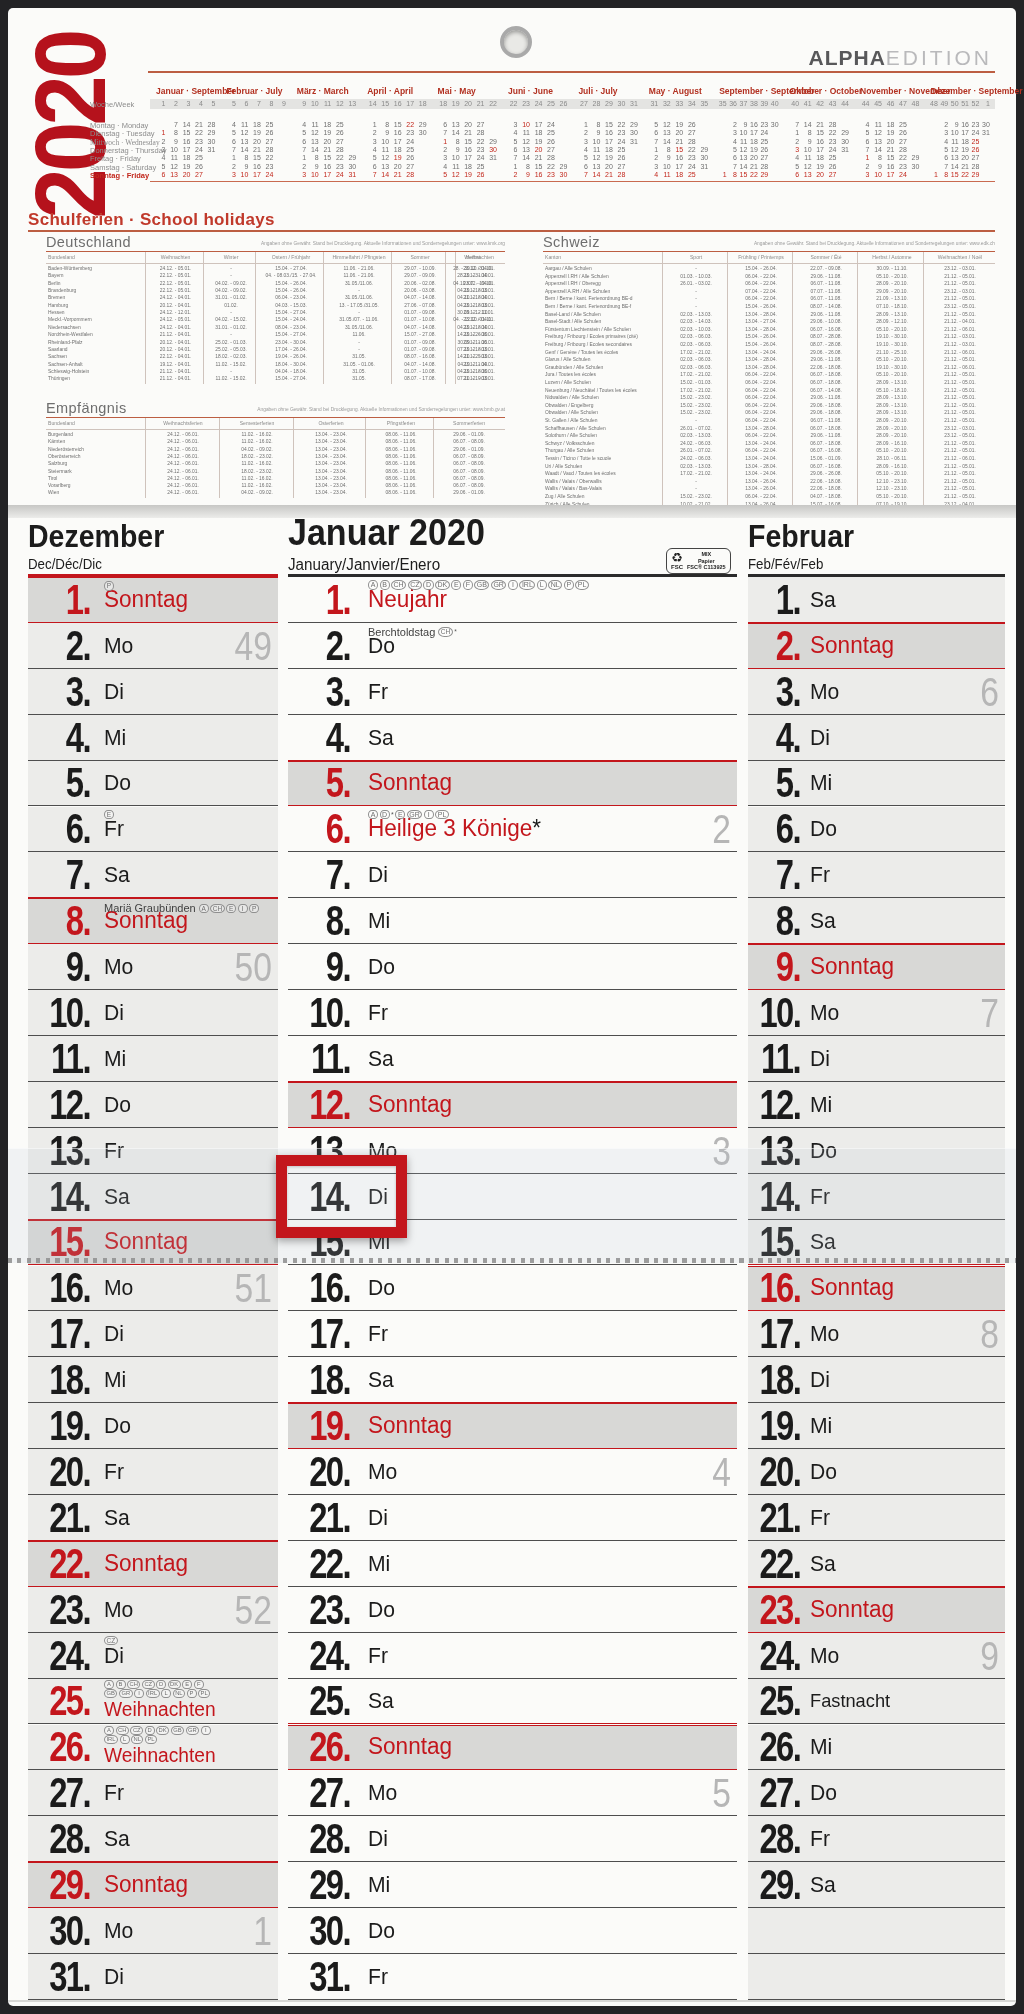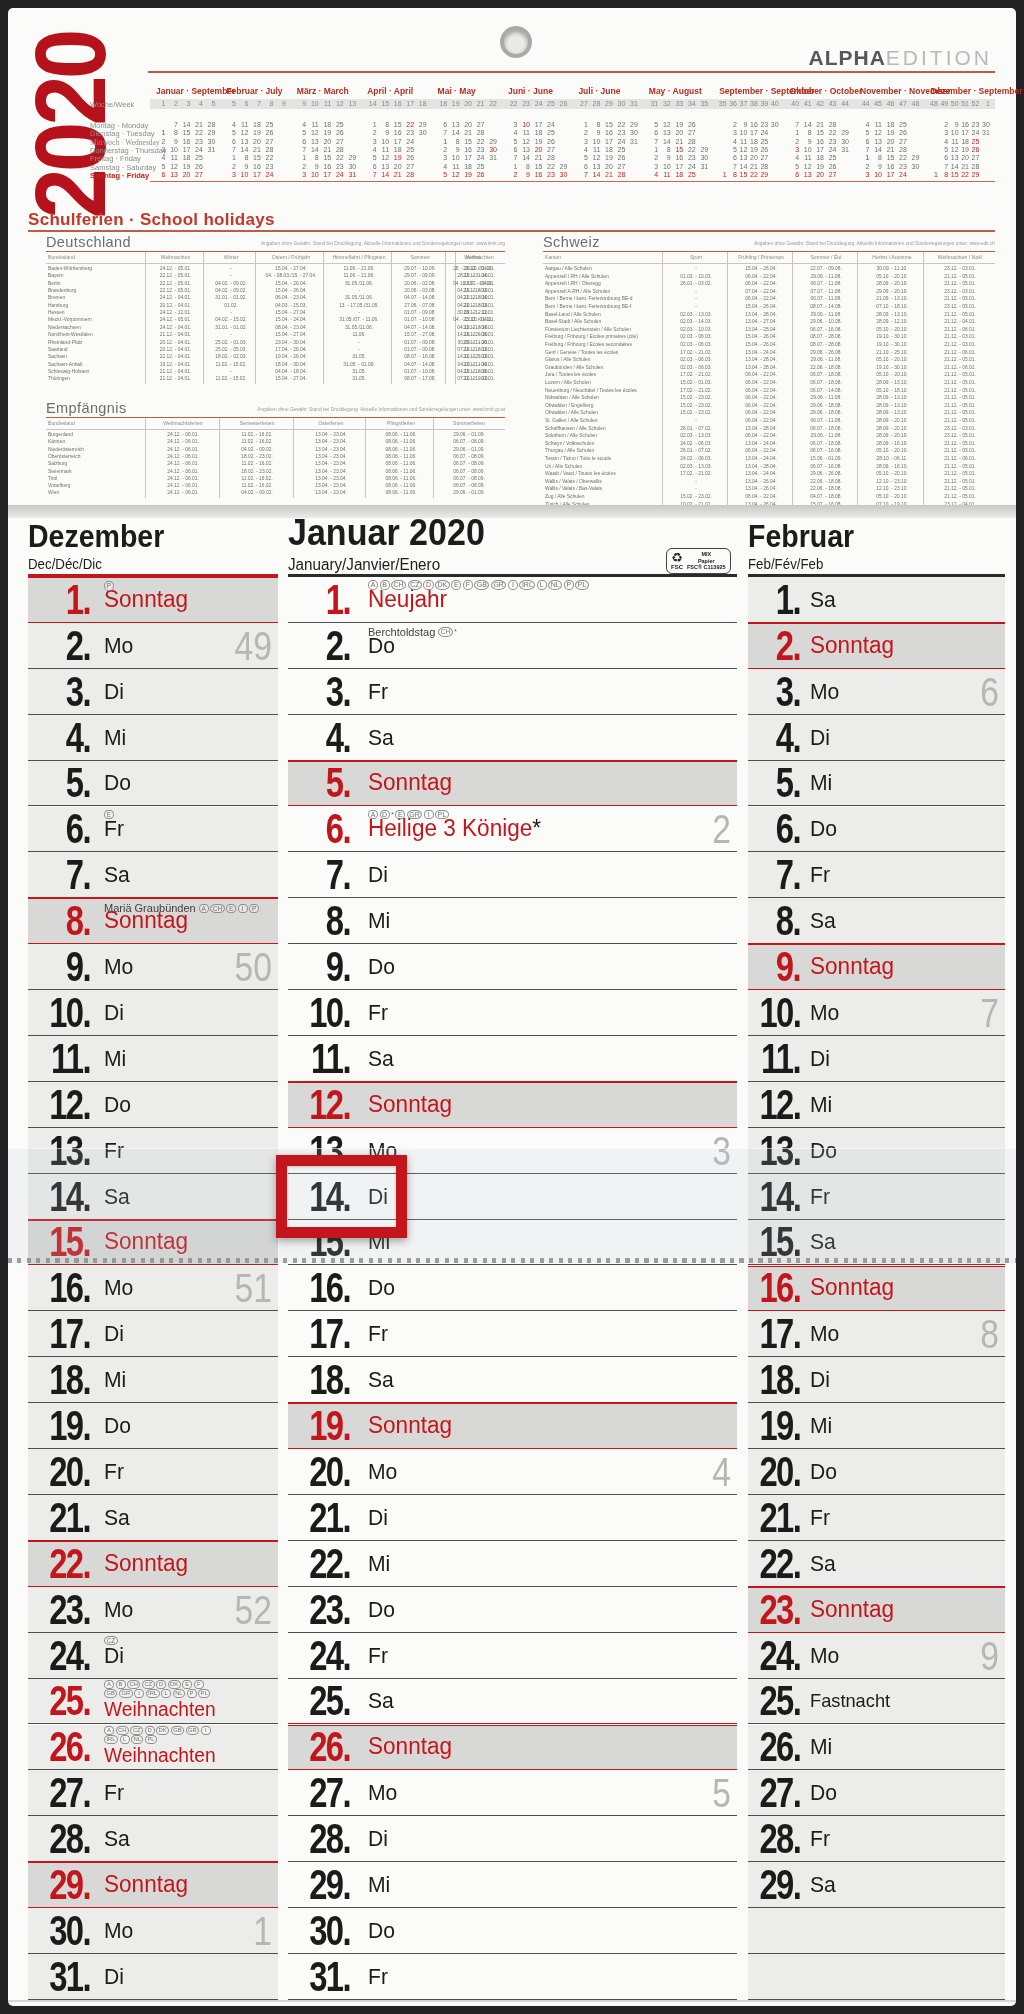--- a/index.html
+++ b/index.html
@@ -302,21 +302,21 @@
         <div class="mini-num" style="left: 498px; top: 154.5px; width: 11.48px;">1</div>
         <div class="mini-num" style="left: 510.48px; top: 154.5px; width: 11.48px;">8</div>
         <div class="mini-num" style="left: 522.96px; top: 154.5px; width: 11.48px;">15</div>
         <div class="mini-num" style="left: 535.44px; top: 154.5px; width: 11.48px;">22</div>
         <div class="mini-num" style="left: 547.92px; top: 154.5px; width: 11.48px;">29</div>
         <div class="mini-num red" style="left: 498px; top: 162.8px; width: 11.48px;">2</div>
         <div class="mini-num red" style="left: 510.48px; top: 162.8px; width: 11.48px;">9</div>
         <div class="mini-num red" style="left: 522.96px; top: 162.8px; width: 11.48px;">16</div>
         <div class="mini-num red" style="left: 535.44px; top: 162.8px; width: 11.48px;">23</div>
         <div class="mini-num red" style="left: 547.92px; top: 162.8px; width: 11.48px;">30</div>
-        <div class="mini-month-name" style="left: 570.4px; top: 78px;">Juli · June</div>
+        <div class="mini-month-name" style="left: 570.4px; top: 78px;">Juli · July</div>
         <div class="mini-num mini-week" style="left: 568.4px; top: 92px; width: 11.48px;">27</div>
         <div class="mini-num mini-week" style="left: 580.88px; top: 92px; width: 11.48px;">28</div>
         <div class="mini-num mini-week" style="left: 593.36px; top: 92px; width: 11.48px;">29</div>
         <div class="mini-num mini-week" style="left: 605.84px; top: 92px; width: 11.48px;">30</div>
         <div class="mini-num mini-week" style="left: 618.32px; top: 92px; width: 11.48px;">31</div>
         <div class="mini-num" style="left: 568.4px; top: 113px; width: 11.48px;">1</div>
         <div class="mini-num" style="left: 580.88px; top: 113px; width: 11.48px;">8</div>
         <div class="mini-num" style="left: 593.36px; top: 113px; width: 11.48px;">15</div>
         <div class="mini-num" style="left: 605.84px; top: 113px; width: 11.48px;">22</div>
         <div class="mini-num" style="left: 618.32px; top: 113px; width: 11.48px;">29</div>

